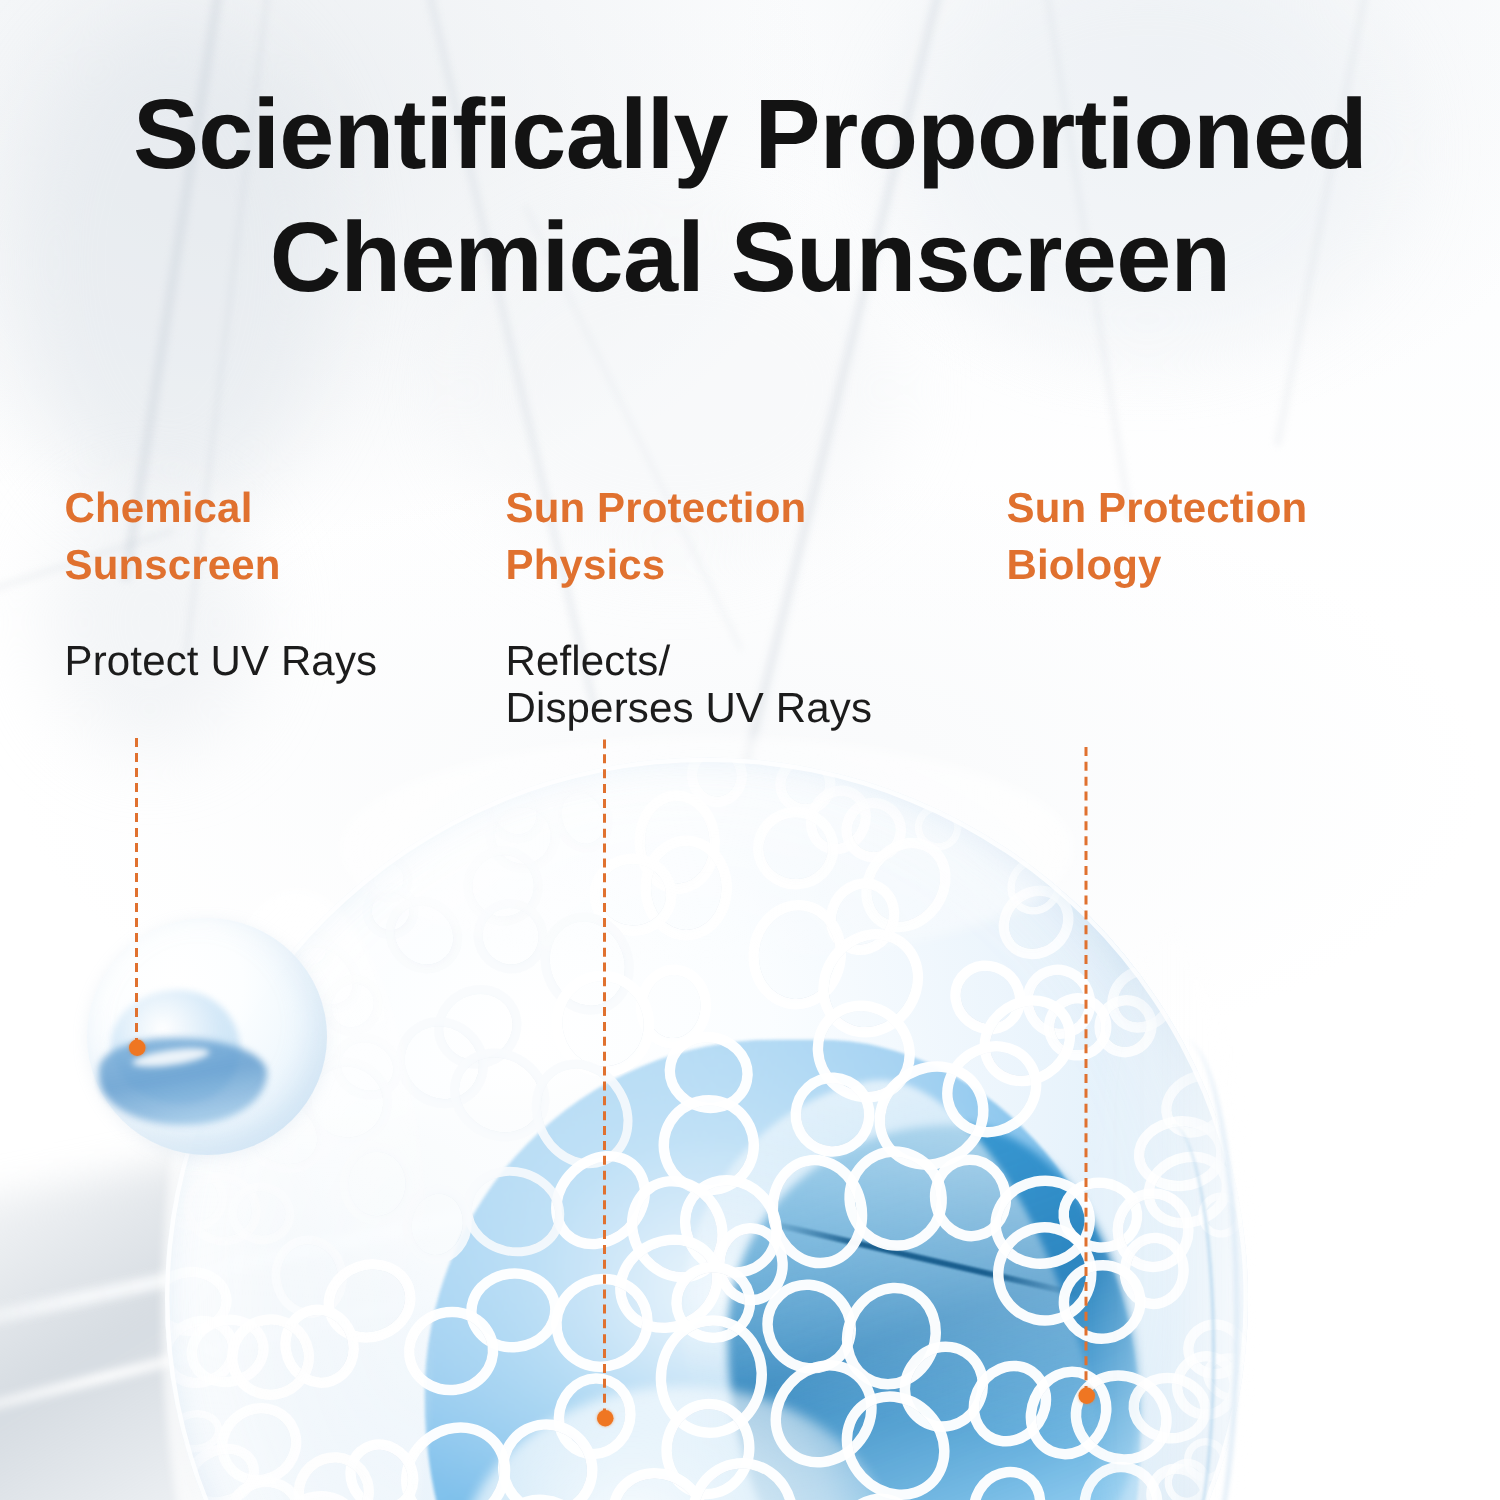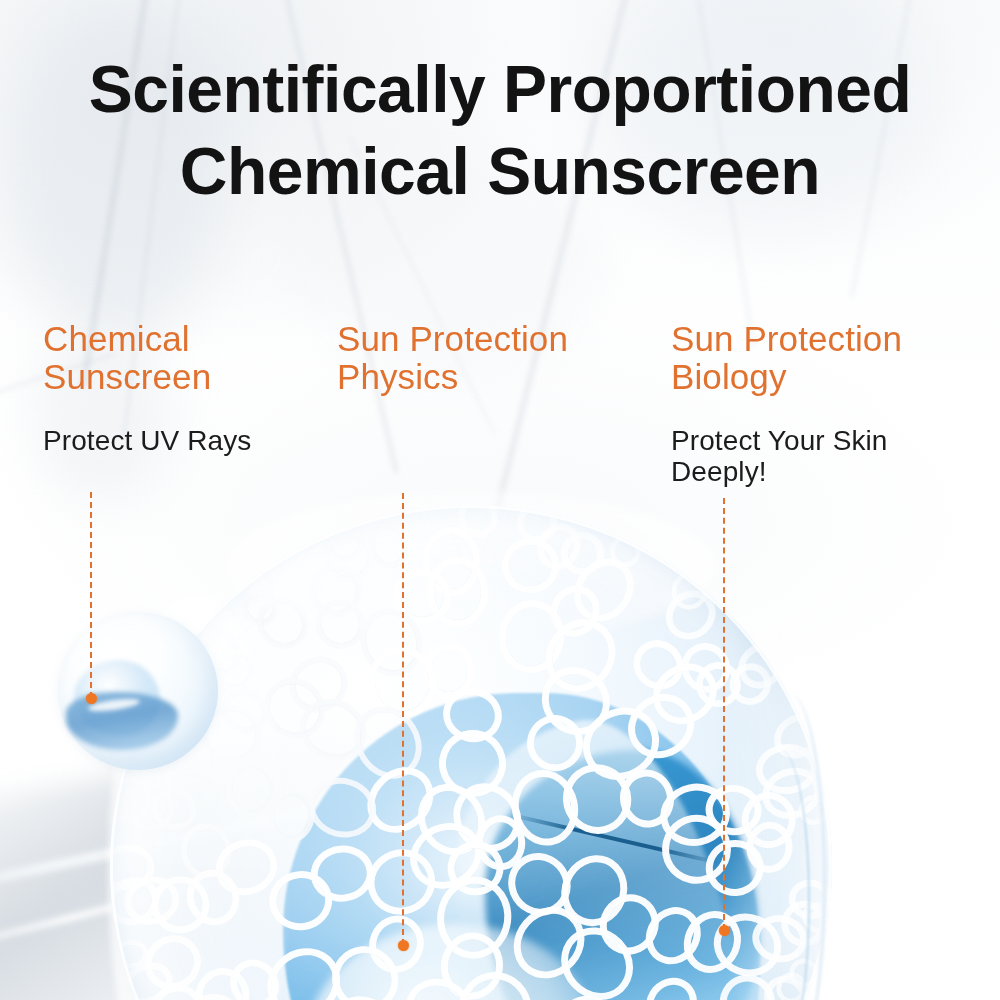--- a/index.html
+++ b/index.html
@@ -294,23 +294,23 @@
     letter-spacing: .2px;
   }
 
   .col { position: absolute; top: 320px; }
   .col-1 { left: 43px;  width: 290px; }
   .col-2 { left: 337px; width: 320px; }
   .col-3 { left: 671px; width: 300px; }
 
   .col-head {
     color: #e0712f;
-    font-size: 35px;
+    font-size: 28px;
     line-height: 38px;
-    font-weight: 400;
+    font-weight: 700;
     letter-spacing: .1px;
     margin: 0;
     white-space: pre-line;
   }
   .col-desc {
     color: #1c1c1c;
     font-size: 28px;
     line-height: 31px;
     font-weight: 400;
     letter-spacing: .1px;
@@ -519,23 +519,23 @@
 
     <div class="col col-1">
       <p class="col-head">Chemical
 Sunscreen</p>
       <p class="col-desc">Protect UV Rays</p>
     </div>
 
     <div class="col col-2">
       <p class="col-head">Sun Protection
 Physics</p>
+      <p class="col-desc">Reflects/
+Disperses UV Rays</p>
     </div>
 
     <div class="col col-3">
       <p class="col-head">Sun Protection
 Biology</p>
-      <p class="col-desc">Protect Your Skin
-Deeply!</p>
     </div>
 
   </div>
 </div>
 
 </body></html>

